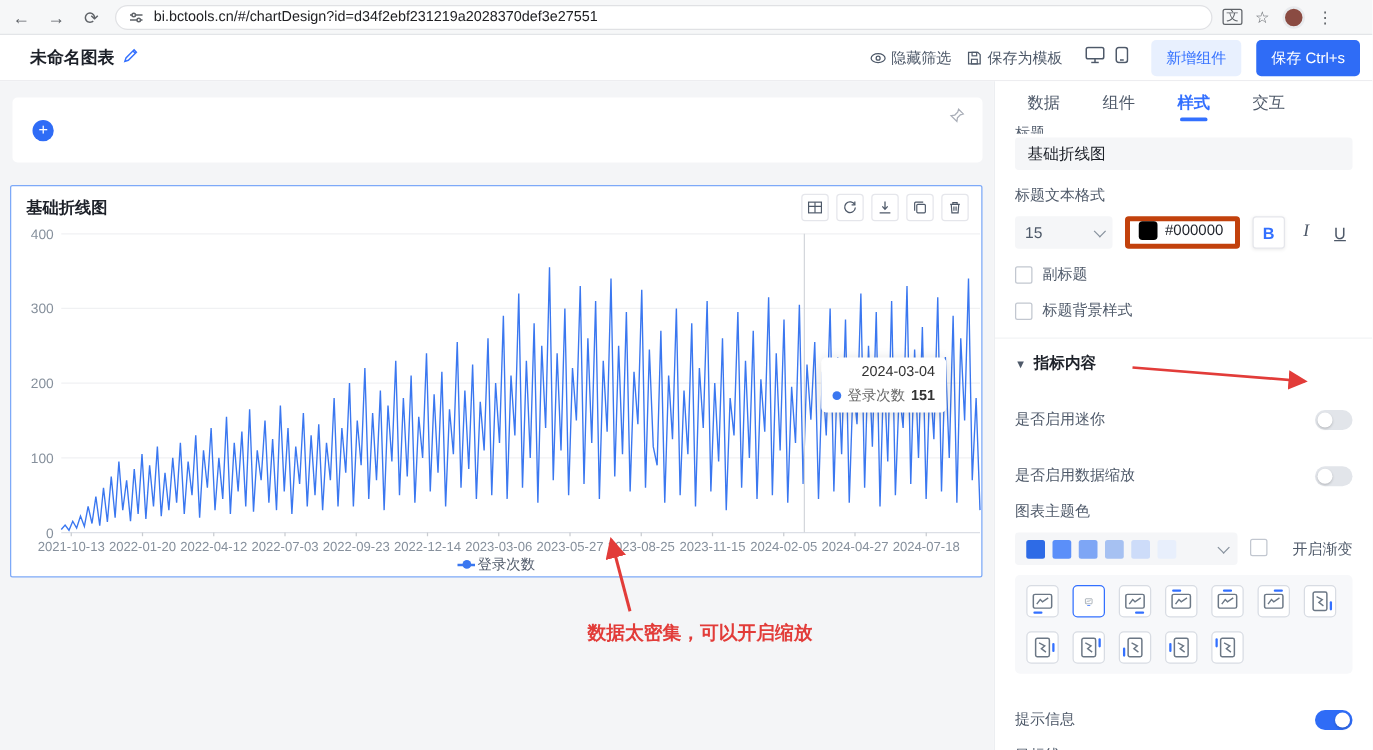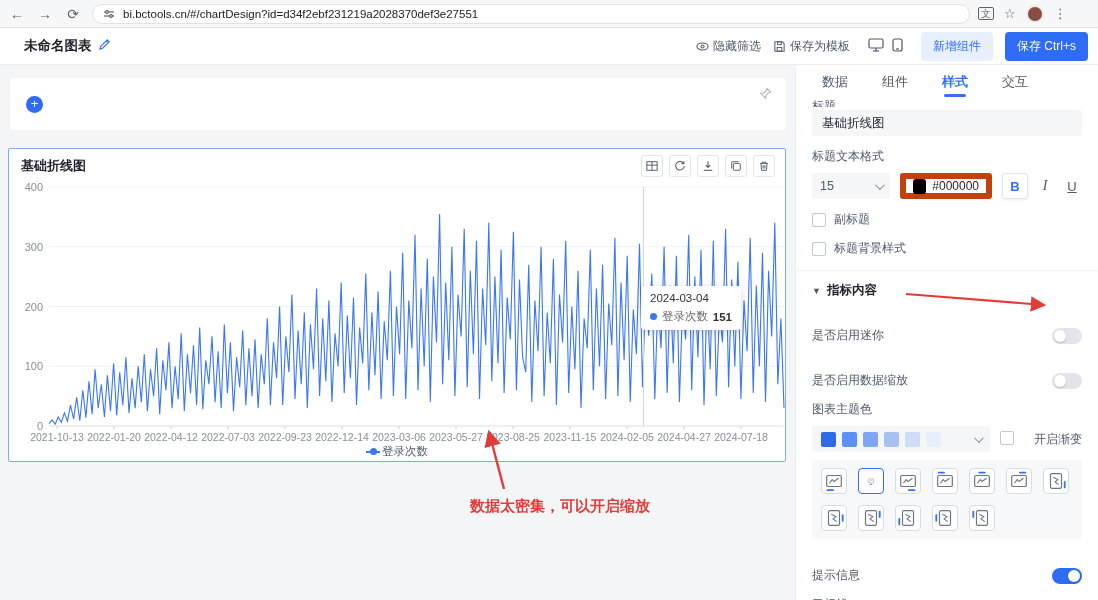--- a/index.html
+++ b/index.html
@@ -32,21 +32,21 @@
   .filter-card { position:absolute; left:10px; top:13px; width:776px; height:52px; background:#fff; border-radius:4px; }
   .plus-btn { position:absolute; left:16px; top:18px; width:17px; height:17px; border-radius:50%; background:#2f6cf6; color:#fff; font-size:13px; line-height:16px; text-align:center; cursor:pointer; }
   .pin { position:absolute; right:14px; top:8px; color:#a9aeb8; }
 
   .chart-card { position:absolute; left:8px; top:83px; width:778px; height:314px; background:#fff; border:1px solid #7da9f8; border-radius:2px; }
   .chart-title { position:absolute; left:12px; top:8px; font-size:13px; font-weight:bold; color:#1d2129; }
   .chart-tools { position:absolute; right:10px; top:6px; display:flex; gap:6px; }
   .tool-btn { width:22px; height:22px; border:1px solid #e5e6eb; border-radius:3px; background:#fff; display:flex; align-items:center; justify-content:center; color:#4e5969; cursor:pointer; }
   #plot { position:absolute; left:0; top:0; }
   .pointer-line { position:absolute; left:634px; top:38px; width:1px; height:239px; background:#d4d7dc; }
-  .tooltip { position:absolute; left:632px; top:137px; width:100px; background:#fff; border-radius:4px; box-shadow:0 2px 10px rgba(0,0,0,.15); padding:6px 9px; z-index:5; }
+  .tooltip { position:absolute; left:648px; top:137px; width:100px; background:#fff; border-radius:4px; box-shadow:0 2px 10px rgba(0,0,0,.15); padding:6px 9px; z-index:5;text-align:right; }
   .tt-date { font-size:11.5px; color:#333; margin-bottom:5px; }
   .tt-row { display:flex; align-items:center; font-size:11.5px; color:#666; }
   .tt-dot { width:7px; height:7px; border-radius:50%; margin-right:5px; }
   .tt-val { margin-left:auto; font-weight:bold; color:#333; }
   .chart-legend { position:absolute; left:0; right:0; top:295px; display:flex; justify-content:center; align-items:center; gap:5px; }
   .lg-mark { display:flex; align-items:center; }
   .lg-line { width:14px; height:2px; }
   .lg-dot { width:7px; height:7px; border-radius:50%; margin-left:-10px; }
   .lg-label { font-size:11.5px; color:#4e5969; }
 
@@ -59,21 +59,21 @@
   .ptab.active { color:#3370ff; font-weight:bold; }
   .ptab.active::after { content:""; position:absolute; left:2px; right:2px; bottom:2px; height:3px; border-radius:2px; background:#3370ff; }
   .panel-body { padding:0 16px; height:501px; overflow:hidden; }
   .clip-label { font-size:12px; color:#4e5969; height:8px; overflow:hidden; line-height:14px; margin-top:0; }
   .p-input { margin-top:3px; height:26px; background:#f5f6f8; border-radius:3px; font-size:12.5px; color:#1d2129; display:flex; align-items:center; padding:0 10px; }
   .p-label { font-size:12px; color:#4e5969; margin-top:12px; }
   .fmt-row { display:flex; align-items:center; margin-top:8px; gap:10px; }
   .sel { height:26px; background:#f5f6f8; border-radius:3px; display:flex; align-items:center; padding:0 8px; cursor:pointer; }
   .sel.size { width:78px; font-size:12.5px; color:#4e5969;text-align:center; }
   .chev { width:7px; height:7px; border-right:1.4px solid #86909c; border-bottom:1.4px solid #86909c; transform:rotate(45deg) translateY(-2px); margin-left:auto; }
-  .color-box { width:92px; height:26px; border:6px solid #c2410c; border-radius:3px; background:#fff; display:flex; align-items:flex-start; padding:0 7px; gap:6px; cursor:pointer; }
+  .color-box { width:92px; height:26px; border:4px solid #c2410c; border-radius:3px; background:#fff; display:flex; align-items:flex-start; padding:0 7px; gap:6px; cursor:pointer; }
   .color-sw { width:15px; height:15px; border-radius:3px; }
   .color-hex { font-size:12px; color:#1d2129; }
   .biu { display:flex; flex:1; justify-content:space-between; align-items:center; }
   .biu .b { width:26px; height:26px; background:#fff; border:1px solid #e5e6eb; border-radius:3px; box-shadow:0 1px 3px rgba(0,0,0,.08); color:#3370ff; font-weight:bold; display:flex; align-items:center; justify-content:center; font-size:13px; cursor:pointer; }
   .biu .i { font-family:"Liberation Serif",serif; font-style:italic; color:#4e5969; font-size:14px; cursor:pointer; width:20px; text-align:center; }
   .biu .u { text-decoration:underline; color:#4e5969; font-size:13px; cursor:pointer; width:20px; text-align:center; }
   .chk-row { display:flex; align-items:center; gap:8px; margin-top:12px; }
   .chk { width:14px; height:14px; border:1px solid #c2c7d0; border-radius:2px; background:#fff; cursor:pointer; flex:none; }
   .chk-label { font-size:12px; color:#4e5969; }
   .divider { height:1px; background:#f2f3f5; margin:13px -16px 0; }

